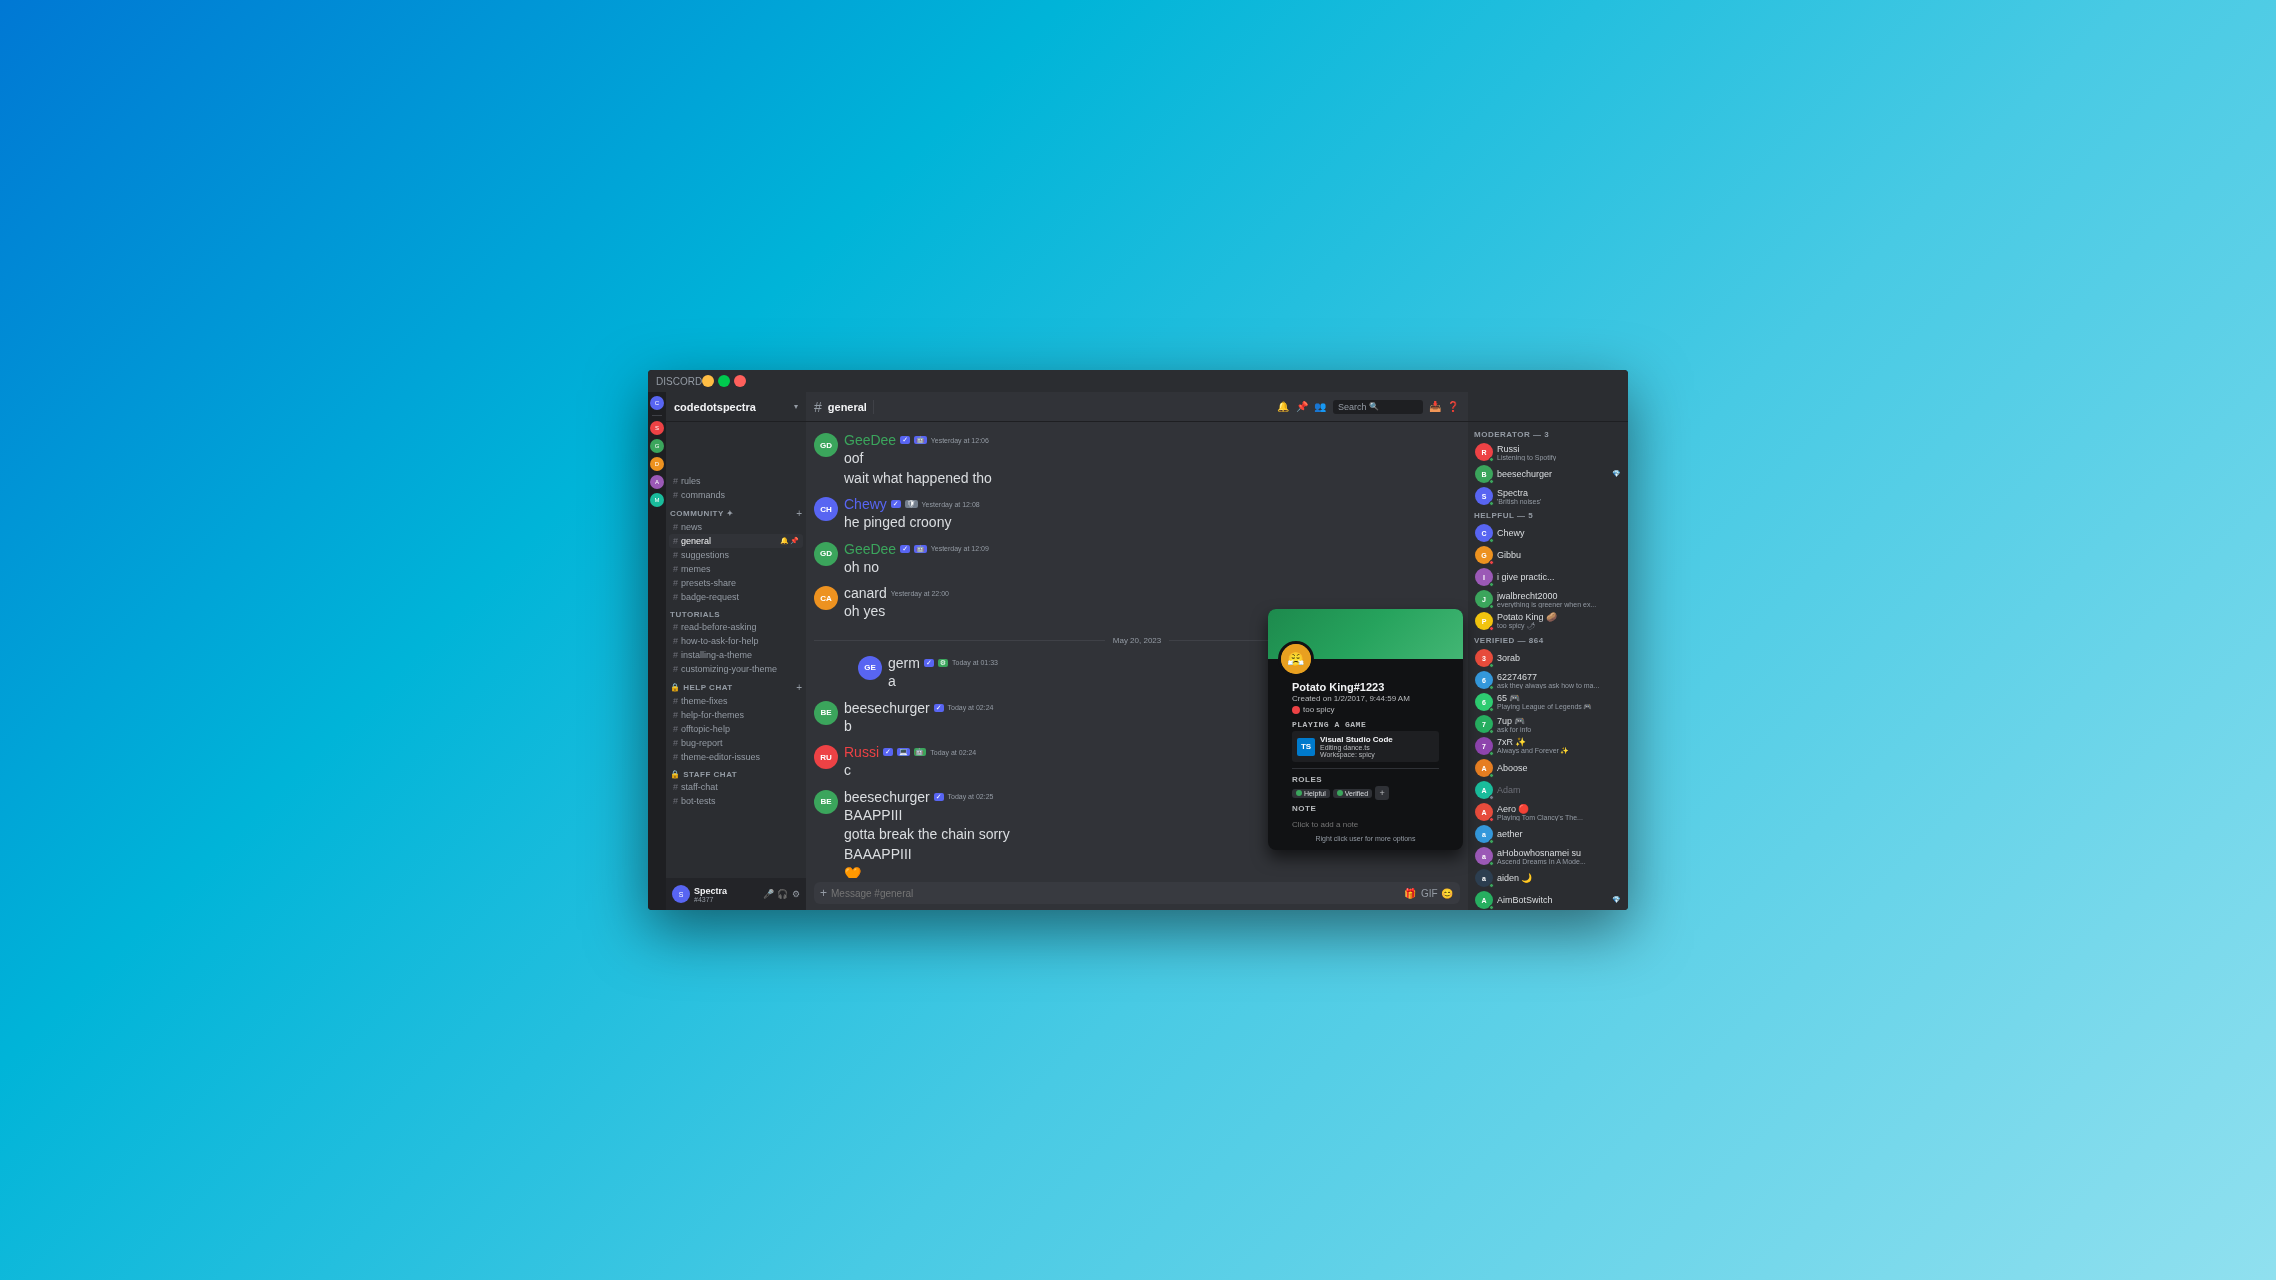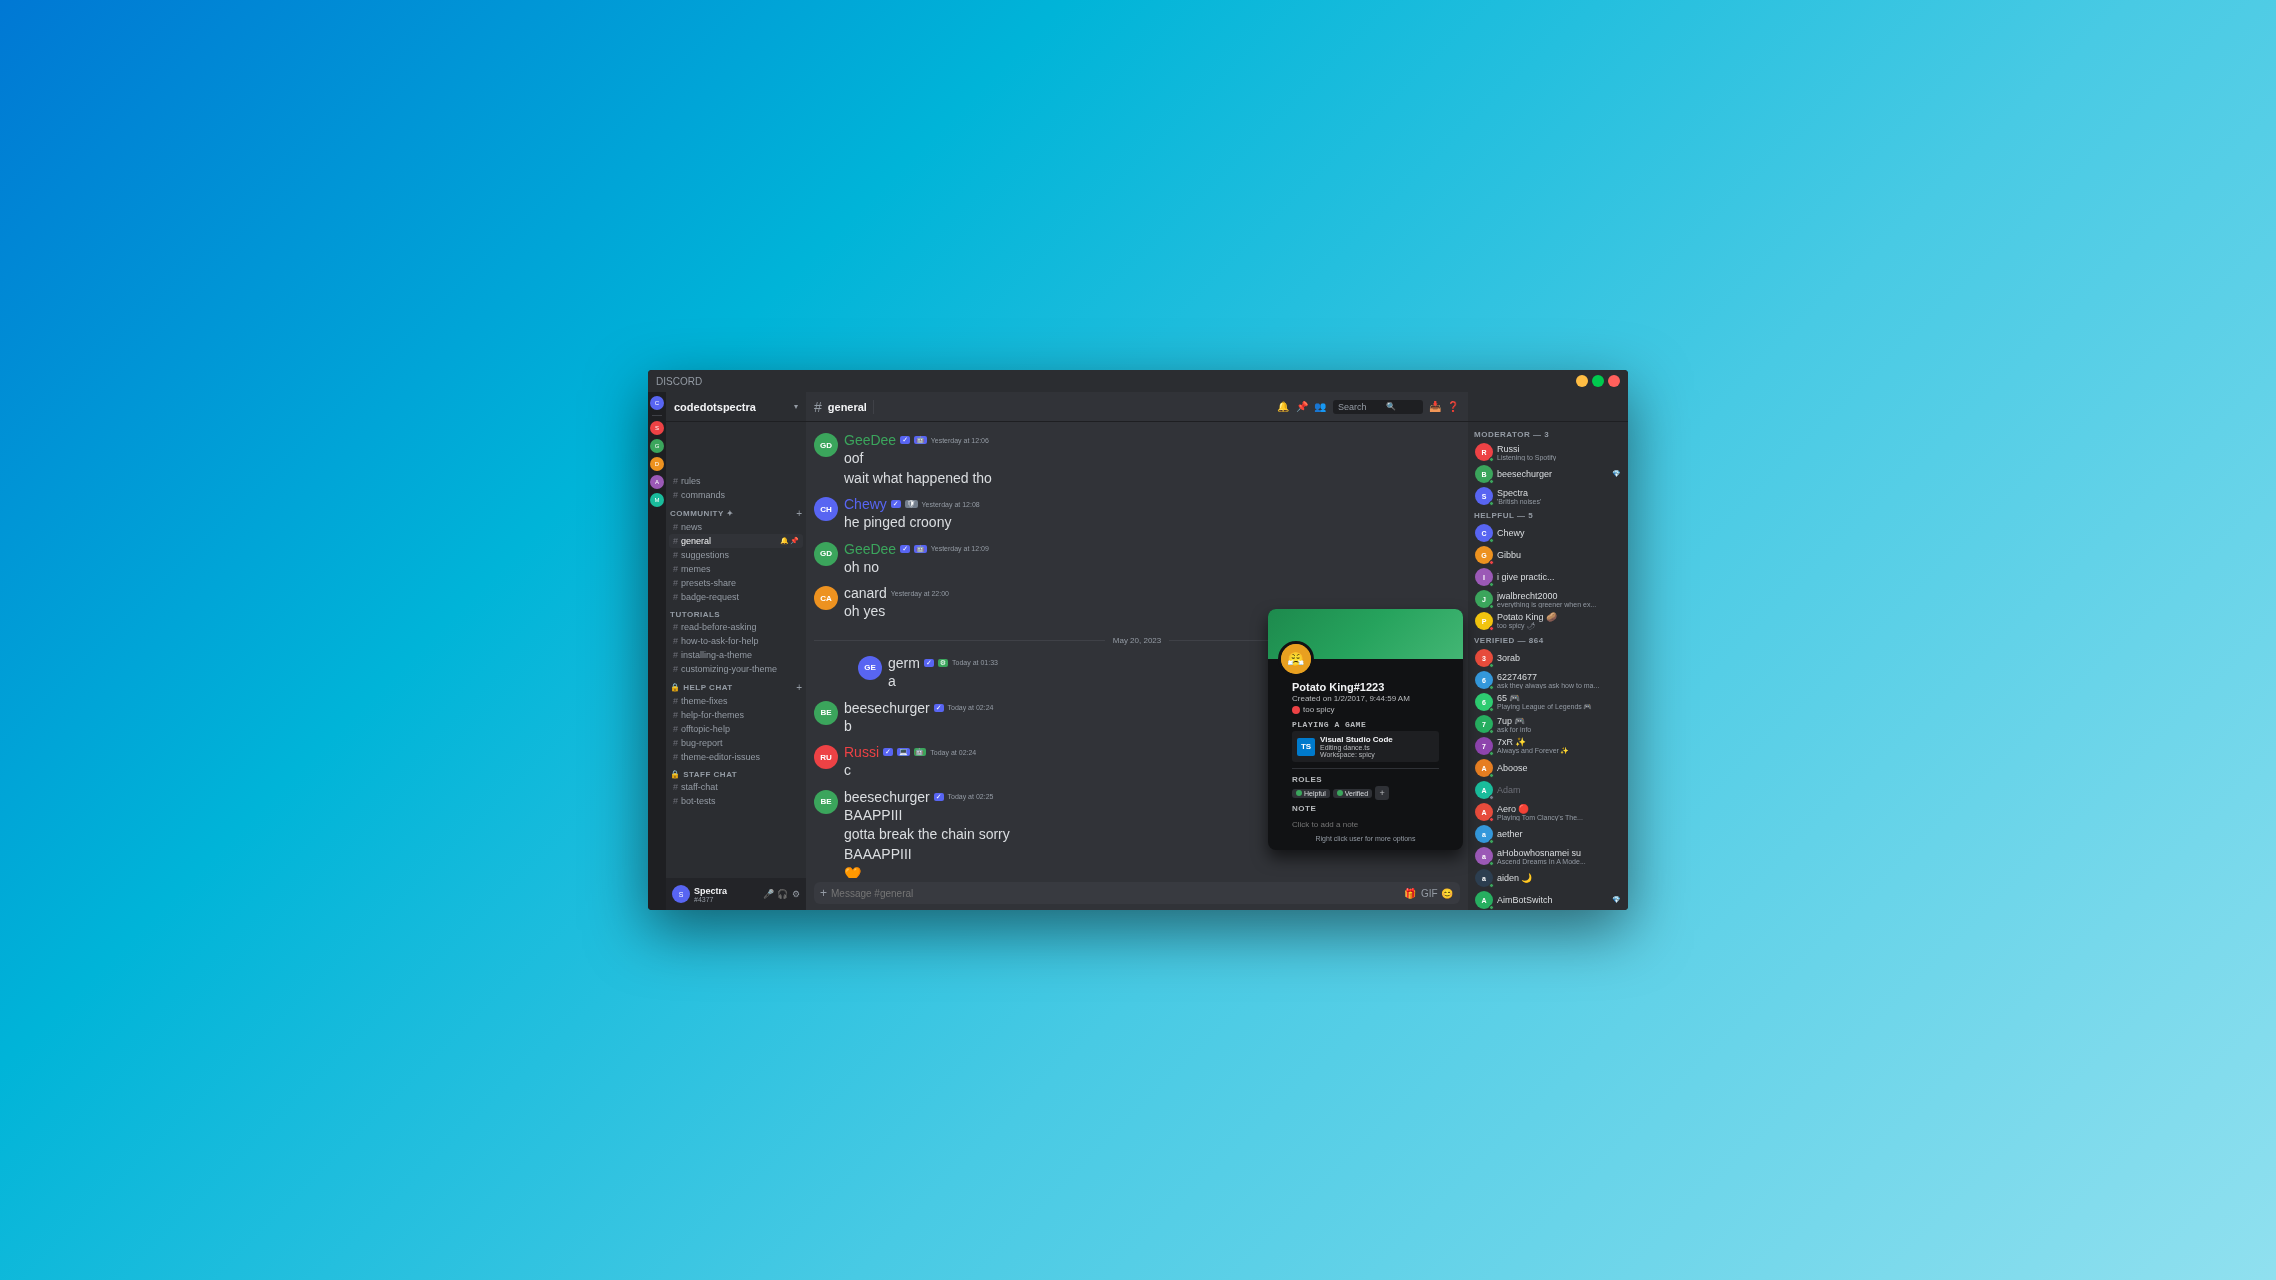--- a/index.html
+++ b/index.html
@@ -15,21 +15,21 @@
       width: 980px; height: 540px;
       background: #1e1f22;
       border-radius: 4px;
       box-shadow: 0 20px 60px rgba(0,0,0,0.5);
       display: flex; flex-direction: column;
       overflow: hidden;
       position: relative;
     }
     .title-bar {
       height: 22px; background: #2b2d31;
-      display: flex; align-items: center; justify-content: space-between;
+      display: flex; align-items: center; 
       padding: 8px 8px; flex-shrink: 0;
     }
     .title-bar-title { color: #949ba4; font-size: 10px; }
     .title-bar-controls { display: flex; gap: 4px; }
     .title-bar-btn {
       width: 12px; height: 12px; border-radius: 50%;
       cursor: pointer; font-size: 7px; display: flex; align-items: center; justify-content: center; color: transparent;
     }
     .tb-min { background: #ffbd44; }
     .tb-max { background: #00ca4e; }
@@ -128,21 +128,21 @@
       display: flex; align-items: center; padding: 0 8px; gap: 6px;
       flex-shrink: 0;
     }
     .channel-header-hash { color: #949ba4; font-size: 14px; }
     .channel-header-name { color: #f2f3f5; font-size: 11px; font-weight: 600; }
     .channel-header-divider { width: 1px; height: 14px; background: #3f4147; }
     .header-actions { margin-left: auto; display: flex; align-items: center; gap: 6px; }
     .header-icon { color: #949ba4; font-size: 10px; cursor: pointer; }
     .search-box {
       background: #1e1f22; border-radius: 3px;
-      display: flex; align-items: center; padding: 2px 5px; gap: 20px;
+      display: flex; align-items: center; padding: 2px 5px; gap: 3px;
       width: 90px;
     }
     .search-placeholder { color: #949ba4; font-size: 9px; }
     .search-icon { color: #949ba4; font-size: 8px; }
 
     
     .messages-area {
       flex: 1; overflow-y: auto; padding: 8px 8px 4px;
       display: flex; flex-direction: column; gap: 0;
     }

